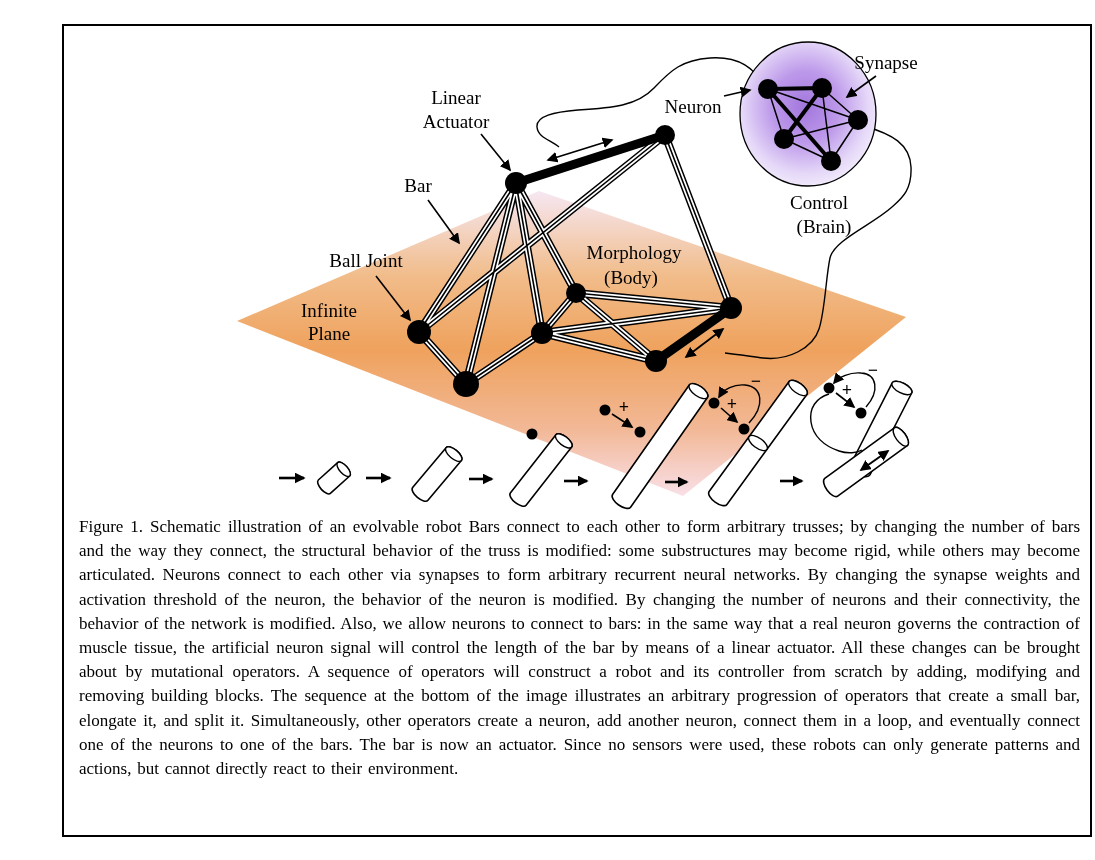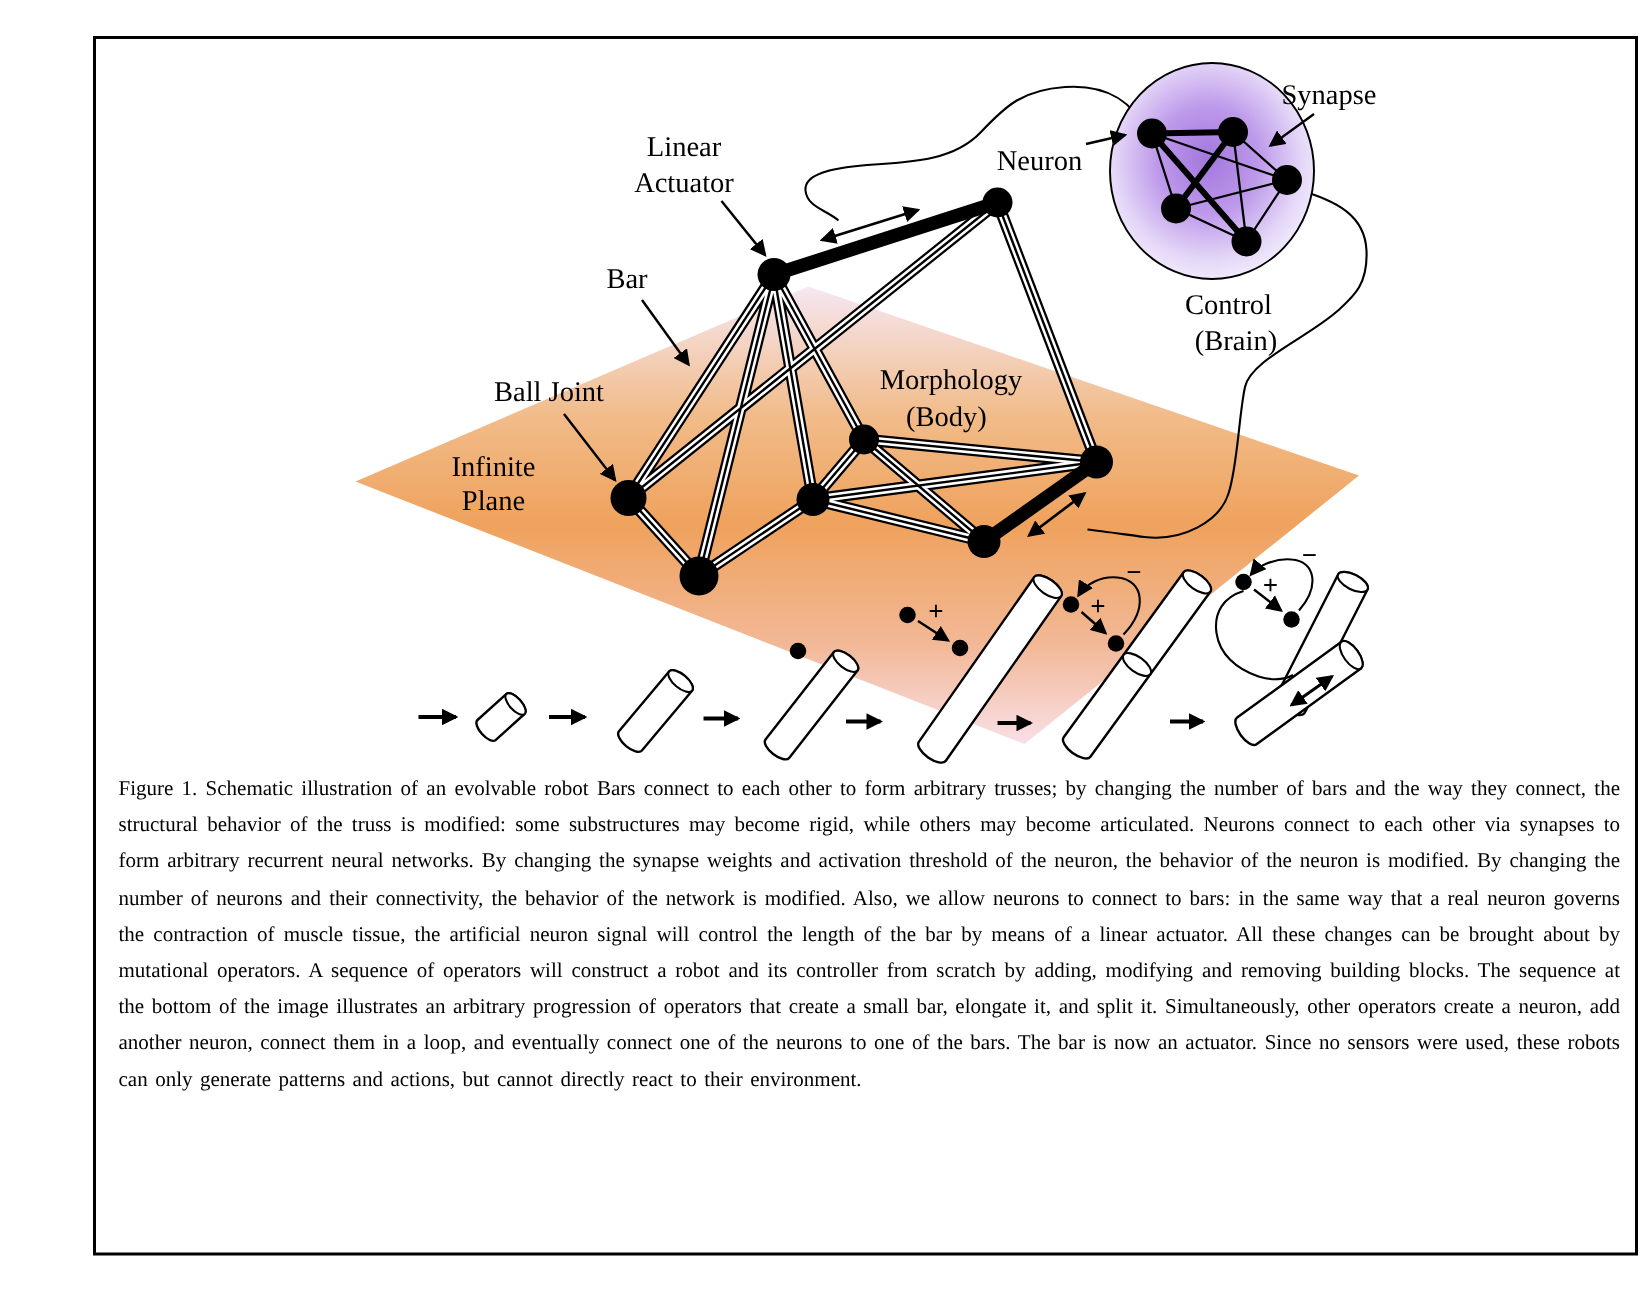--- a/index.html
+++ b/index.html
@@ -2,21 +2,21 @@
 <html><head>
 <meta charset="utf-8">
 <style>
   html,body{margin:0;padding:0;background:#ffffff;}
   .page{position:relative;width:1095px;height:860px;background:#ffffff;overflow:hidden;
         font-family:"Liberation Serif", serif;}
   .figure-frame{position:absolute;left:62px;top:24px;width:1030px;height:813px;
         border:2px solid #000;box-sizing:border-box;background:#fff;}
   .diagram-svg{position:absolute;left:0;top:0;}
   .caption{position:absolute;left:15px;top:489px;width:1001px;
-        font-size:14px;line-height:24.2px;color:#000;text-align:justify;word-spacing:1.5px;}
+        font-size:17px;line-height:24.2px;color:#000;text-align:justify;word-spacing:1.5px;}
   svg text{font-family:"Liberation Serif", serif;fill:#000;}
   .dlabel{font-size:19px;}
   .oplabel{font-size:18px;font-weight:bold;}
 </style>
 </head>
 <body>
 
 <div class="page">
   <div class="figure-frame">
 

